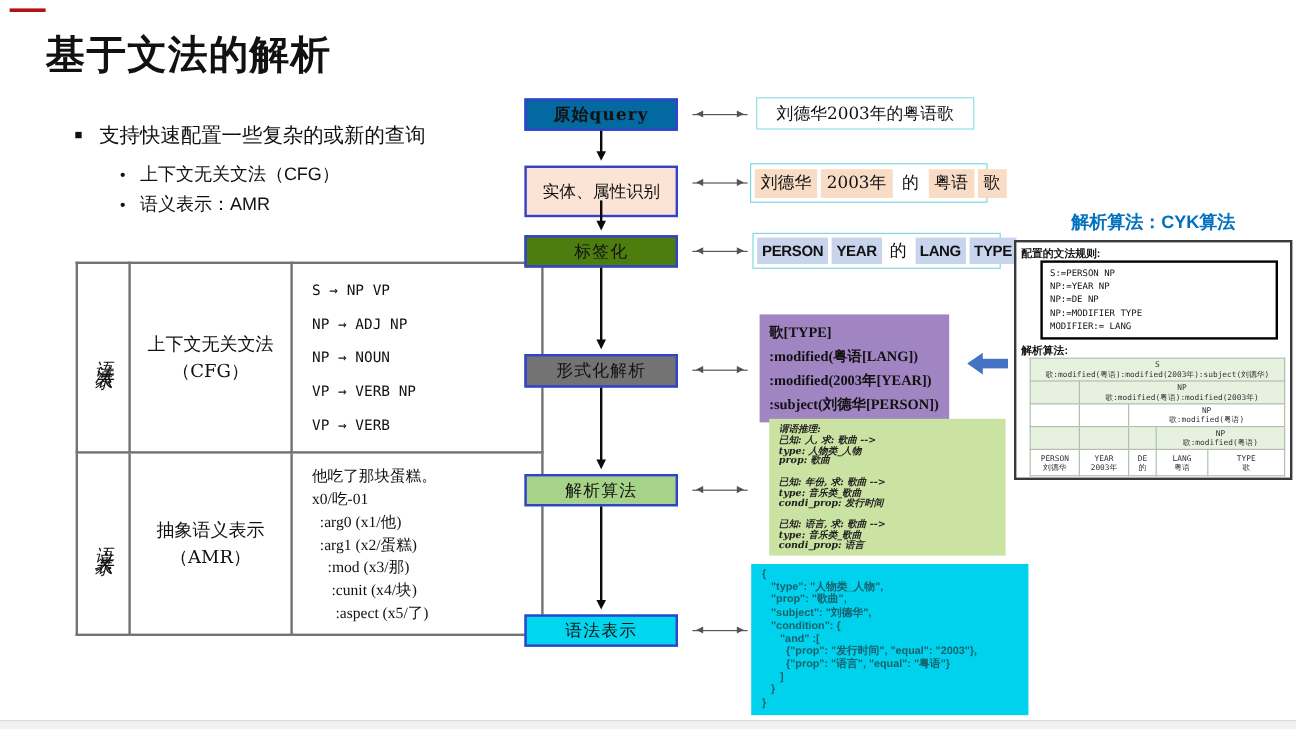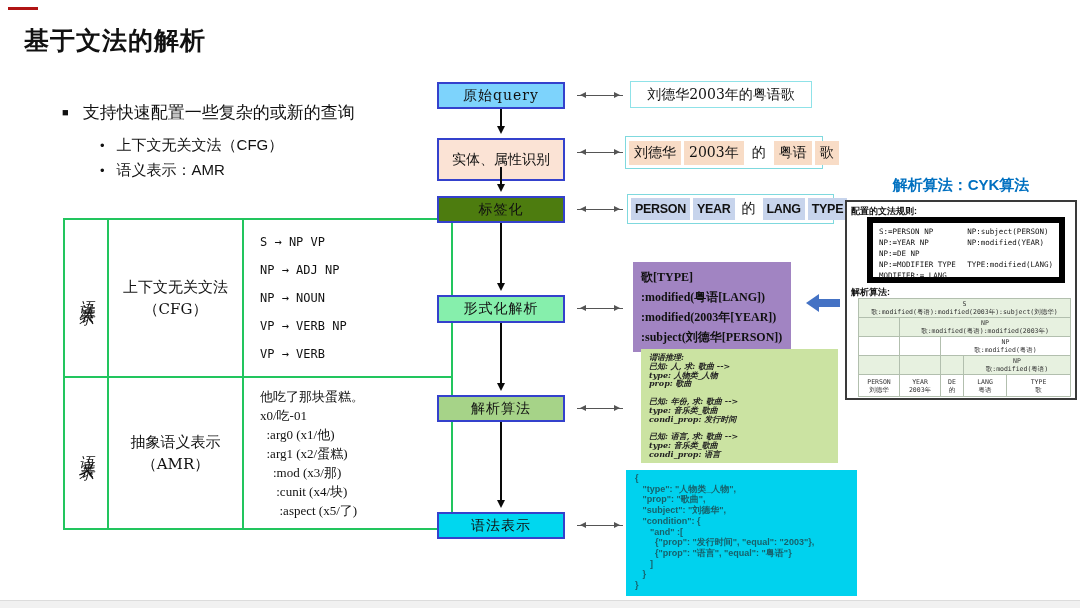--- a/index.html
+++ b/index.html
@@ -1,47 +1,47 @@
 <!DOCTYPE html>
 <html><head>
 <meta charset="utf-8">
 <style>
   html,body{margin:0;padding:0;background:#fff;}
   .slide{position:relative;width:1080px;height:608px;background:#fff;overflow:hidden;
          font-family:"Liberation Sans",sans-serif;color:#111;}
 
   .red-dash{position:absolute;left:8px;top:7px;width:30px;height:3px;background:#b01414;}
 
-  .title{position:absolute;left:24px;top:24px;font-size:25px;font-weight:bold;letter-spacing:1px;margin:0;}
+  .title{position:absolute;left:38px;top:24px;font-size:33px;font-weight:bold;letter-spacing:1px;margin:0;}
   .bullet{position:absolute;left:62px;top:101px;font-size:17px;display:flex;gap:14px;align-items:baseline;}
   .bullet .sq{font-size:11px;position:relative;top:-2px;}
   .sub{position:absolute;left:100px;font-size:15px;display:flex;gap:12px;align-items:baseline;}
   .sub .dot{font-size:13px;}
   .sub1{top:136px;} .sub2{top:161px;}
 
   
   .gtable{position:absolute;left:63px;top:218px;border-collapse:collapse;table-layout:fixed;}
-  .gtable td{border:2px solid #22c55e;vertical-align:middle;}
+  .gtable td{border:2px solid #737373;vertical-align:middle;}
   .gtable .cat{width:40px;text-align:center;}
   .gtable .cat span{writing-mode:vertical-rl;text-orientation:upright;letter-spacing:4px;
         font-family:"DejaVu Serif",serif;font-style:italic;font-size:15px;display:inline-block;}
   .gtable .meth{width:131px;text-align:center;font-family:"DejaVu Serif",serif;font-size:15px;line-height:22px;}
   .gtable .ex{width:191px;padding:8px 0 8px 16px;}
   .ex-cfg{font-family:"DejaVu Sans Mono",monospace;font-size:12px;line-height:28px;white-space:pre;}
   .ex-amr{font-family:Liberation Serif, serif;font-size:13px;line-height:19px;white-space:pre;}
   .row1{height:142px;} .row2{height:152px;}
 
   
   .step{position:absolute;left:437px;width:128px;border:2px solid #3441cc;box-sizing:border-box;
         display:flex;align-items:center;justify-content:center;
         font-family:"DejaVu Serif",serif;font-size:14px;letter-spacing:1px;}
-  .step0{top:82px;height:27px;background:#7dd3fc;}
+  .step0{top:82px;height:27px;background:#0369a1;font-weight:bold;}
   .step1{top:138px;height:43px;background:#fbe3d5;letter-spacing:0;}
   .step2{top:196px;height:27px;background:#4d7c0f;}
-  .step3{top:295px;height:28px;background:#86efac;}
+  .step3{top:295px;height:28px;background:#737373;}
   .step4{top:395px;height:27px;background:#a6d388;}
   .step5{top:512px;height:27px;background:#00d7ef;}
 
   .varrow{position:absolute;left:500px;width:0;border-left:2px solid #0a0a0a;}
   .varrow::after{content:"";position:absolute;bottom:-7px;left:-5px;
         border:4px solid transparent;border-top:8px solid #0a0a0a;}
   .va0{top:109px;height:22px;} .va1{top:167px;height:22px;}
   .va2{top:223px;height:65px;} .va3{top:323px;height:65px;} .va4{top:422px;height:83px;}
 
   .harrow{position:absolute;left:577px;width:46px;height:0;border-top:1px solid #555;}
@@ -80,21 +80,21 @@
         box-sizing:border-box;padding:3px 9px;font-family:"Liberation Sans",sans-serif;
         font-weight:bold;font-size:9px;line-height:10.7px;white-space:pre;color:#17616b;}
 
   
   .cyk-title{position:absolute;left:845px;top:176px;width:232px;text-align:center;
         color:#0070c0;font-weight:bold;font-size:15px;}
   .cyk{position:absolute;left:845px;top:200px;width:232px;height:200px;border:2px solid #3a3a3a;
         background:#fff;box-sizing:border-box;}
   .cyk .lab{position:absolute;left:4px;font-weight:bold;font-size:9px;}
   .lab1{top:3px;} .lab2{top:84px;}
-  .rulebox{position:absolute;left:20px;top:15px;width:198px;height:66px;border:6px solid #000000;
+  .rulebox{position:absolute;left:20px;top:15px;width:198px;height:66px;border:2px solid #000000;
         box-sizing:border-box;display:flex;padding:3px 6px;gap:10px;}
   .rulecol{font-family:"DejaVu Sans Mono",monospace;font-size:7.5px;line-height:11px;white-space:pre;}
   .rulecol.l{width:95px;}
   .ctab{position:absolute;left:11px;top:96px;border-collapse:collapse;table-layout:fixed;}
   .ctab td{border:1px solid #b2bfae;text-align:center;vertical-align:middle;
         font-family:"DejaVu Sans Mono",monospace;font-size:6.5px;line-height:8px;
         padding:1px 0;white-space:pre;color:#333;}
   .ctab .g{background:#e7f1e0;}
   .ctab .hr{height:17px;} .ctab .br{height:22px;}
   .c1{width:40px;} .c2{width:40px;} .c3{width:22px;} .c4{width:42px;} .c5{width:63px;}
@@ -237,24 +237,20 @@
 
   <div class="cyk-title">解析算法：CYK算法</div>
   <div class="cyk">
     <div class="lab lab1">配置的文法规则:</div>
     <div class="rulebox">
       <div class="rulecol l">S:=PERSON NP
 NP:=YEAR NP
 NP:=DE NP
 NP:=MODIFIER TYPE
 MODIFIER:= LANG</div>
-      <div class="rulecol">NP:subject(PERSON)
-NP:modified(YEAR)
-
-TYPE:modified(LANG)</div>
     </div>
     <div class="lab lab2">解析算法:</div>
     <table class="ctab">
       <tbody>
           <tr class="hr">
         <td colspan="5" class="g">S
 歌:modified(粤语):modified(2003年):subject(刘德华)</td>
       </tr>
       <tr class="hr">
         <td class="g c1"></td>

